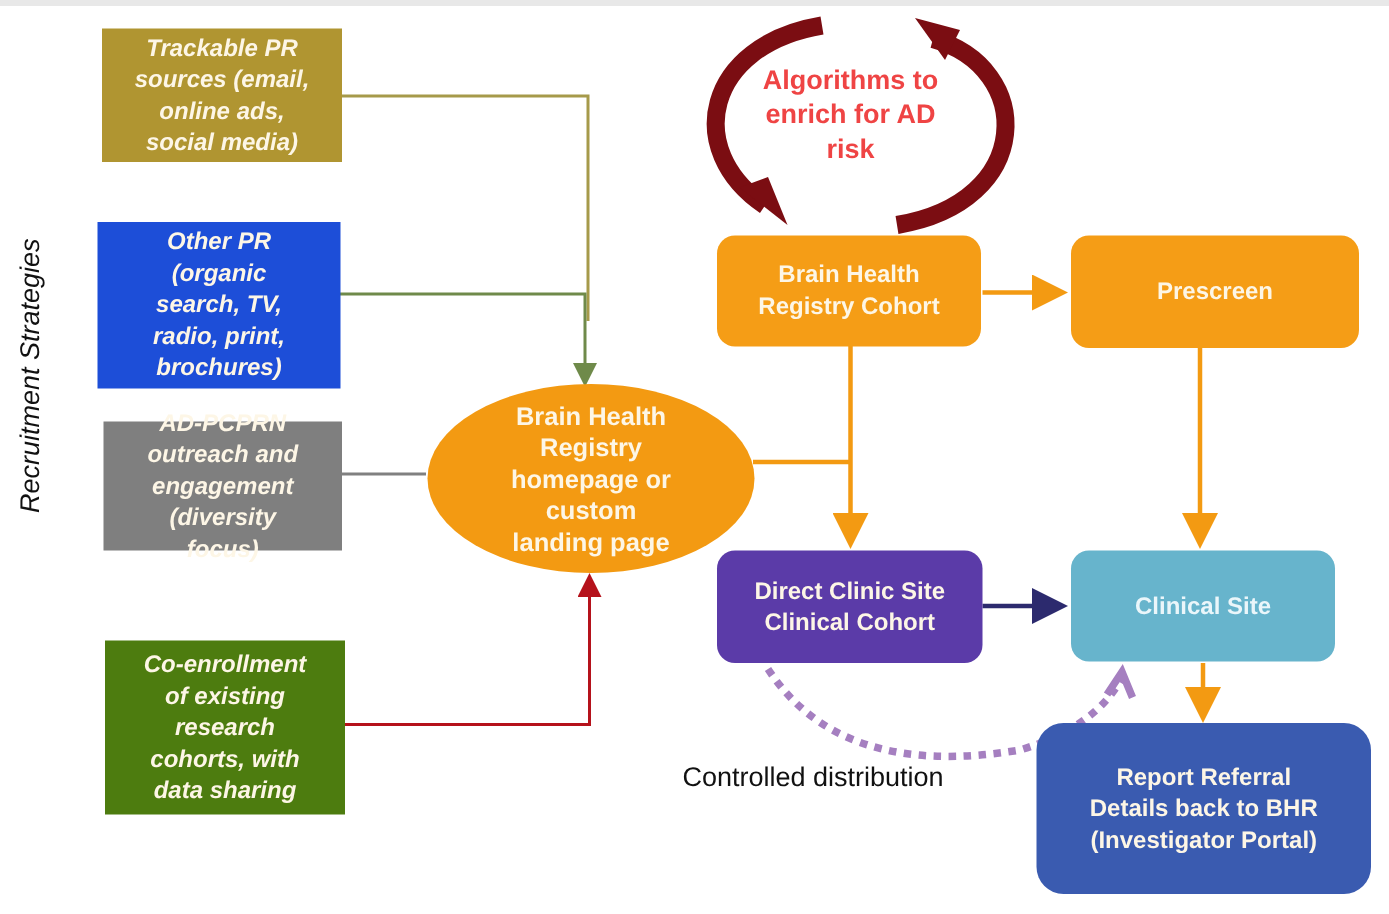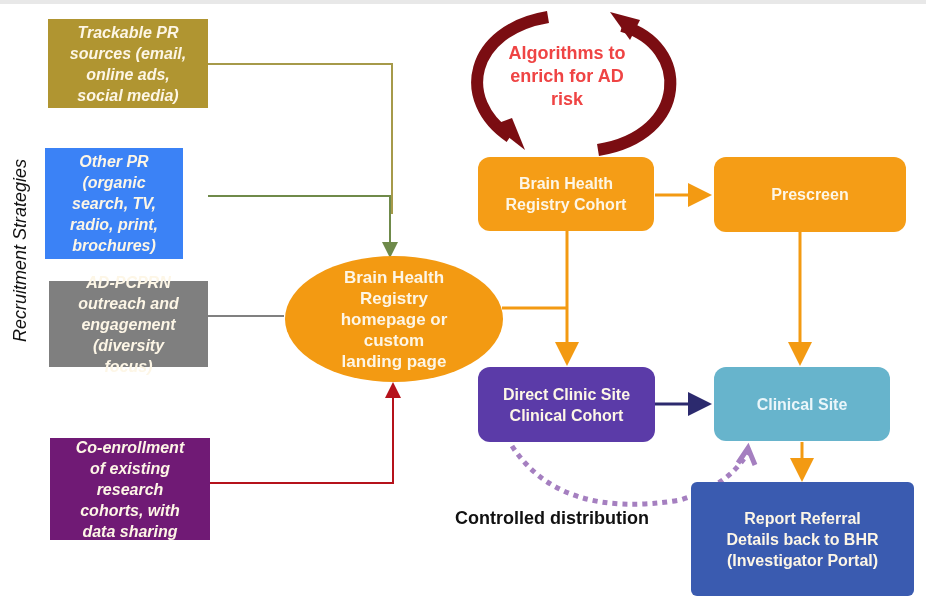--- a/index.html
+++ b/index.html
@@ -1,25 +1,25 @@
 <!DOCTYPE html>
 <html><head>
 <meta charset="utf-8">
 <style>
   html, body { margin: 0; padding: 0; }
   body { width: 926px; height: 609px; background: #ffffff; position: relative; overflow: hidden; font-family: "Liberation Sans", sans-serif; }
   .topbar { position: absolute; left: 0; top: 0; width: 926px; height: 4px; background: #e8e8e8; }
   svg.links { position: absolute; left: 0; top: 0; width: 926px; height: 609px; }
   .box { position: absolute; display: flex; align-items: center; justify-content: center; text-align: center; color: #fdf6e6; font-weight: bold; box-sizing: border-box; }
-  .src { font-style: italic; font-size: 16px; line-height: 21px; padding: 2px 4px; white-space: pre-line; }
+  .src { font-style: italic; font-size: 16px; line-height: 21px; padding: 2px 4px; white-space: pre-line; margin-left: 20px; }
   .rbox { border-radius: 12px; font-size: 16px; line-height: 21px; white-space: pre-line; }
   .side-label { position: absolute; left: -68px; top: 240px; width: 180px; height: 24px; transform: rotate(-90deg); font-size: 18px; font-style: italic; color: #111; text-align: center; white-space: nowrap; }
   .ellipse { position: absolute; left: 285px; top: 256px; width: 218px; height: 126px; border-radius: 50%; background: #f39a12; display: flex; align-items: center; justify-content: center; text-align: center; color: #fdf6e6; font-weight: bold; font-size: 17px; line-height: 21px; white-space: pre-line; }
   .algo { position: absolute; left: 488px; top: 42px; width: 158px; font-size: 18px; line-height: 23px; font-weight: bold; color: #ef4444; text-align: center; white-space: pre-line; }
-  .ctrl { position: absolute; left: 455px; top: 508px; font-size: 18px; font-weight: bold; color: #111; white-space: nowrap; }
+  .ctrl { position: absolute; left: 455px; top: 508px; font-size: 18px; font-weight: normal; color: #111; white-space: nowrap; }
 </style>
 </head>
 <body>
 
 <div class="topbar"></div>
 
 <svg class="links" viewBox="0 0 926 609">
   <defs>
     <marker id="arOrange" markerWidth="8" markerHeight="8" refX="6" refY="4" orient="auto">
         <path d="M0,0 L8,4 L0,8 Z" fill="#f39a12"></path>
@@ -55,31 +55,31 @@
   <path d="M598,150 C690,135 690,45 622,26" fill="none" stroke="#7b0d12" stroke-width="12" stroke-linecap="butt"></path>
   <path d="M610,12 L630,40 L640,20 Z" fill="#7b0d12"></path>
 </svg>
 
 <div class="side-label">Recruitment  Strategies</div>
 
 <div class="box src" style="left:48px;top:19px;width:160px;height:89px;background:#b09531;">Trackable PR
 sources (email,
 online ads,
 social media)</div>
-<div class="box src" style="left:45px;top:148px;width:138px;height:111px;background:#3b82f6;">Other PR
+<div class="box src" style="left:45px;top:148px;width:162px;height:111px;background:#1d4ed8;">Other PR
 (organic
 search, TV,
 radio, print,
 brochures)</div>
 <div class="box src" style="left:49px;top:281px;width:159px;height:86px;background:#7f7f7f;text-align:center;">AD-PCPRN
 outreach and
 engagement
 (diversity
 focus)</div>
-<div class="box src" style="left:50px;top:438px;width:160px;height:102px;background:#701a75;">Co-enrollment
+<div class="box src" style="left:50px;top:427px;width:160px;height:116px;background:#4d7c0f;">Co-enrollment
 of existing
 research
 cohorts, with
 data sharing</div>
 
 <div class="ellipse">Brain Health
 Registry
 homepage or
 custom
 landing page</div>
@@ -87,17 +87,17 @@
 <div class="algo">Algorithms  to
 enrich for AD
 risk</div>
 
 <div class="box rbox" style="left:478px;top:157px;width:176px;height:74px;background:#f59d16;">Brain Health
 Registry Cohort</div>
 <div class="box rbox" style="left:714px;top:157px;width:192px;height:75px;background:#f59d16;">Prescreen</div>
 <div class="box rbox" style="left:478px;top:367px;width:177px;height:75px;background:#5b3ba8;">Direct Clinic Site
 Clinical Cohort</div>
 <div class="box rbox" style="left:714px;top:367px;width:176px;height:74px;color:#eaf6fa;background:#67b4cc;">Clinical Site</div>
-<div class="box rbox" style="left:691px;top:482px;width:223px;height:114px;border-radius:6px;background:#3a5bb0;">Report Referral
+<div class="box rbox" style="left:691px;top:482px;width:223px;height:114px;border-radius:18px;background:#3a5bb0;">Report Referral
 Details back  to BHR
 (Investigator Portal)</div>
 
 <div class="ctrl">Controlled  distribution</div>
 
 </body></html>

